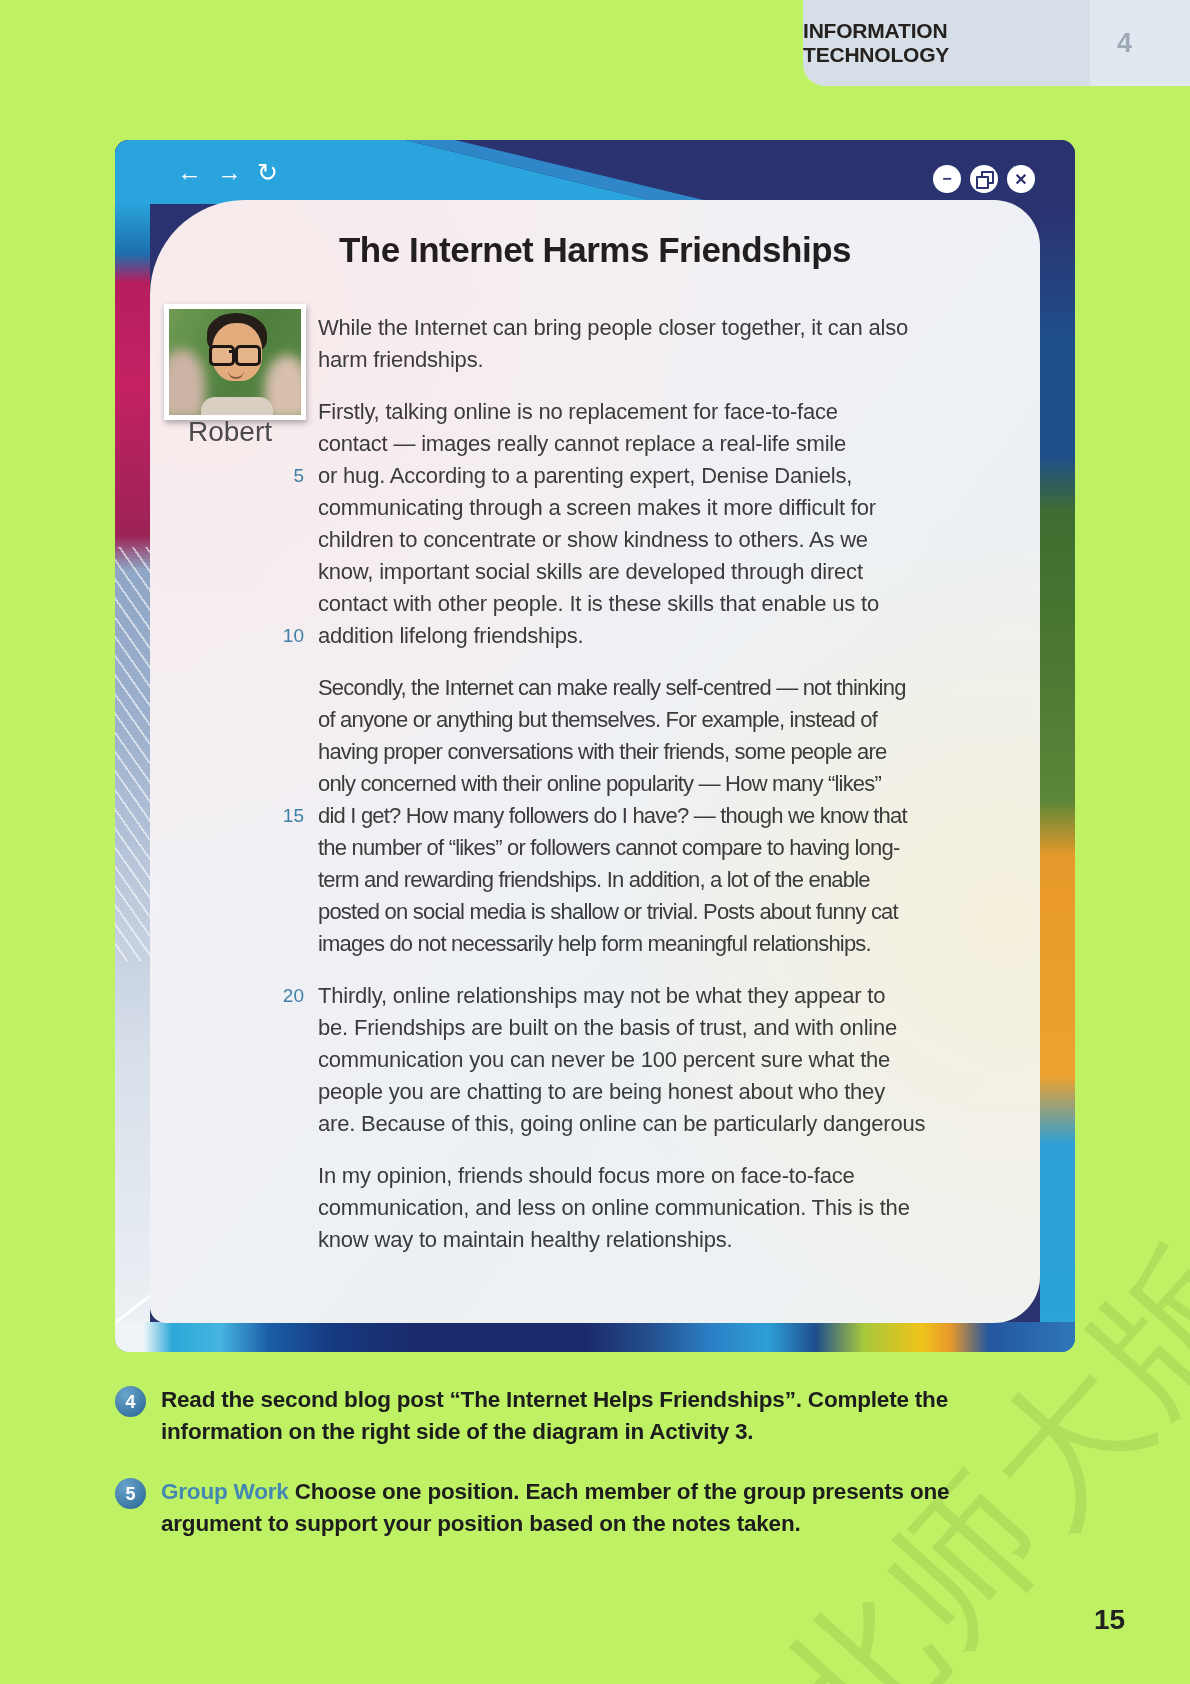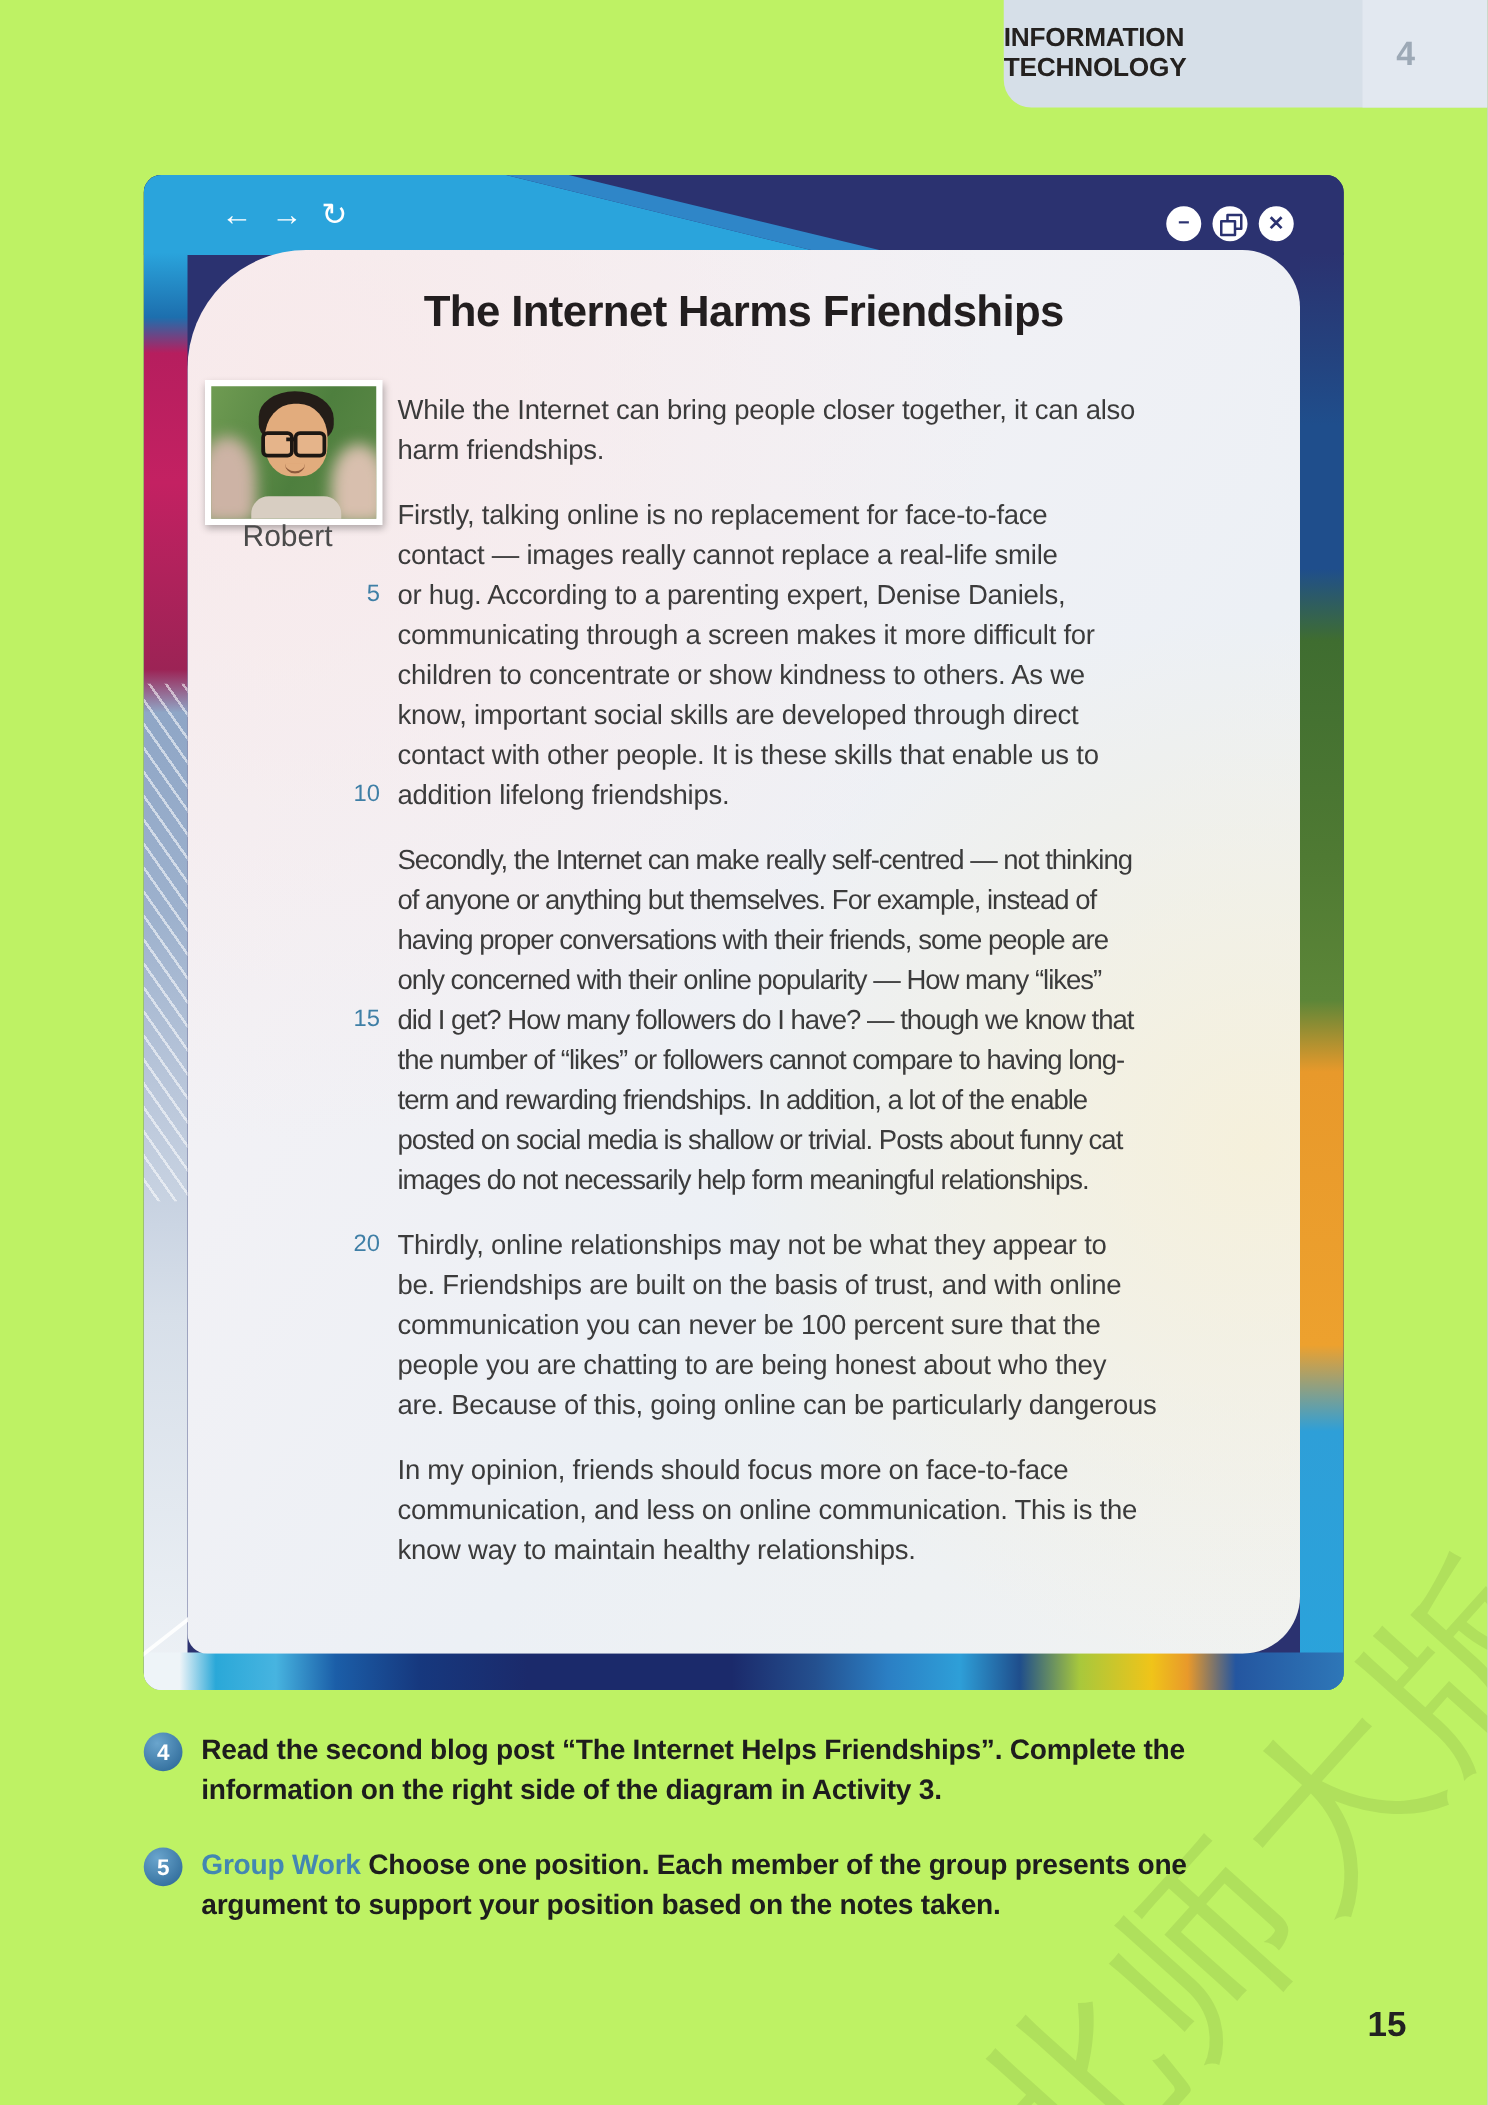--- a/index.html
+++ b/index.html
@@ -77,21 +77,21 @@
      border-radius:46% 46% 42% 42%;}
   .photo .lens{position:absolute;top:36px;width:20px;height:15px;border:3px solid #1c1713;
      border-radius:5px;background:rgba(255,255,255,.10);}
   .photo .lensL{left:40px;} .photo .lensR{left:66px;}
   .photo .bridge{position:absolute;left:60px;top:41px;width:7px;height:3px;background:#1c1713;}
   .photo .smile{position:absolute;left:59px;top:62px;width:16px;height:6px;border-bottom:2px solid #8c5a3c;
      border-radius:0 0 8px 8px;}
   .photo .shirt{position:absolute;left:32px;bottom:-4px;width:72px;height:22px;background:#d8cec2;
      border-radius:14px 14px 0 0;}
   .author{position:absolute;left:0;top:216px;width:160px;text-align:center;
-     font-size:24px;color:#4b4b4b;}
+     font-size:28px;color:#4b4b4b;}
 
   
   .post-text{position:absolute;left:168px;top:112px;width:712px;
      font-size:22px;color:#3b3b3b;line-height:32px;letter-spacing:-0.2px;}
   .para{margin:0 0 20px 0;}
   .para.condensed{letter-spacing:-0.8px;}
   .line{position:relative;white-space:nowrap;}
   .num{position:absolute;left:-58px;width:44px;text-align:right;
      color:#3f7fa6;font-size:19px;letter-spacing:0;}
 
@@ -185,21 +185,21 @@
             <div class="line"><span>only concerned with their online popularity — How many “likes”</span></div>
             <div class="line"><span class="num">15</span><span>did I get? How many followers do I have? — though we know that</span></div>
             <div class="line"><span>the number of “likes” or followers cannot compare to having long-</span></div>
             <div class="line"><span>term and rewarding friendships. In addition, a lot of the enable</span></div>
             <div class="line"><span>posted on social media is shallow or trivial. Posts about funny cat</span></div>
             <div class="line"><span>images do not necessarily help form meaningful relationships.</span></div>
           </div>
           <div class="para">
             <div class="line"><span class="num">20</span><span>Thirdly, online relationships may not be what they appear to</span></div>
             <div class="line"><span>be. Friendships are built on the basis of trust, and with online</span></div>
-            <div class="line"><span>communication you can never be 100 percent sure that the</span></div>
+            <div class="line"><span>communication you can never be 100 percent sure what the</span></div>
             <div class="line"><span>people you are chatting to are being honest about who they</span></div>
             <div class="line"><span>are. Because of this, going online can be particularly dangerous</span></div>
           </div>
           <div class="para">
             <div class="line"><span>In my opinion, friends should focus more on face-to-face</span></div>
             <div class="line"><span>communication, and less on online communication. This is the</span></div>
             <div class="line"><span>know way to maintain healthy relationships.</span></div>
           </div>
         </div>
     </div>

